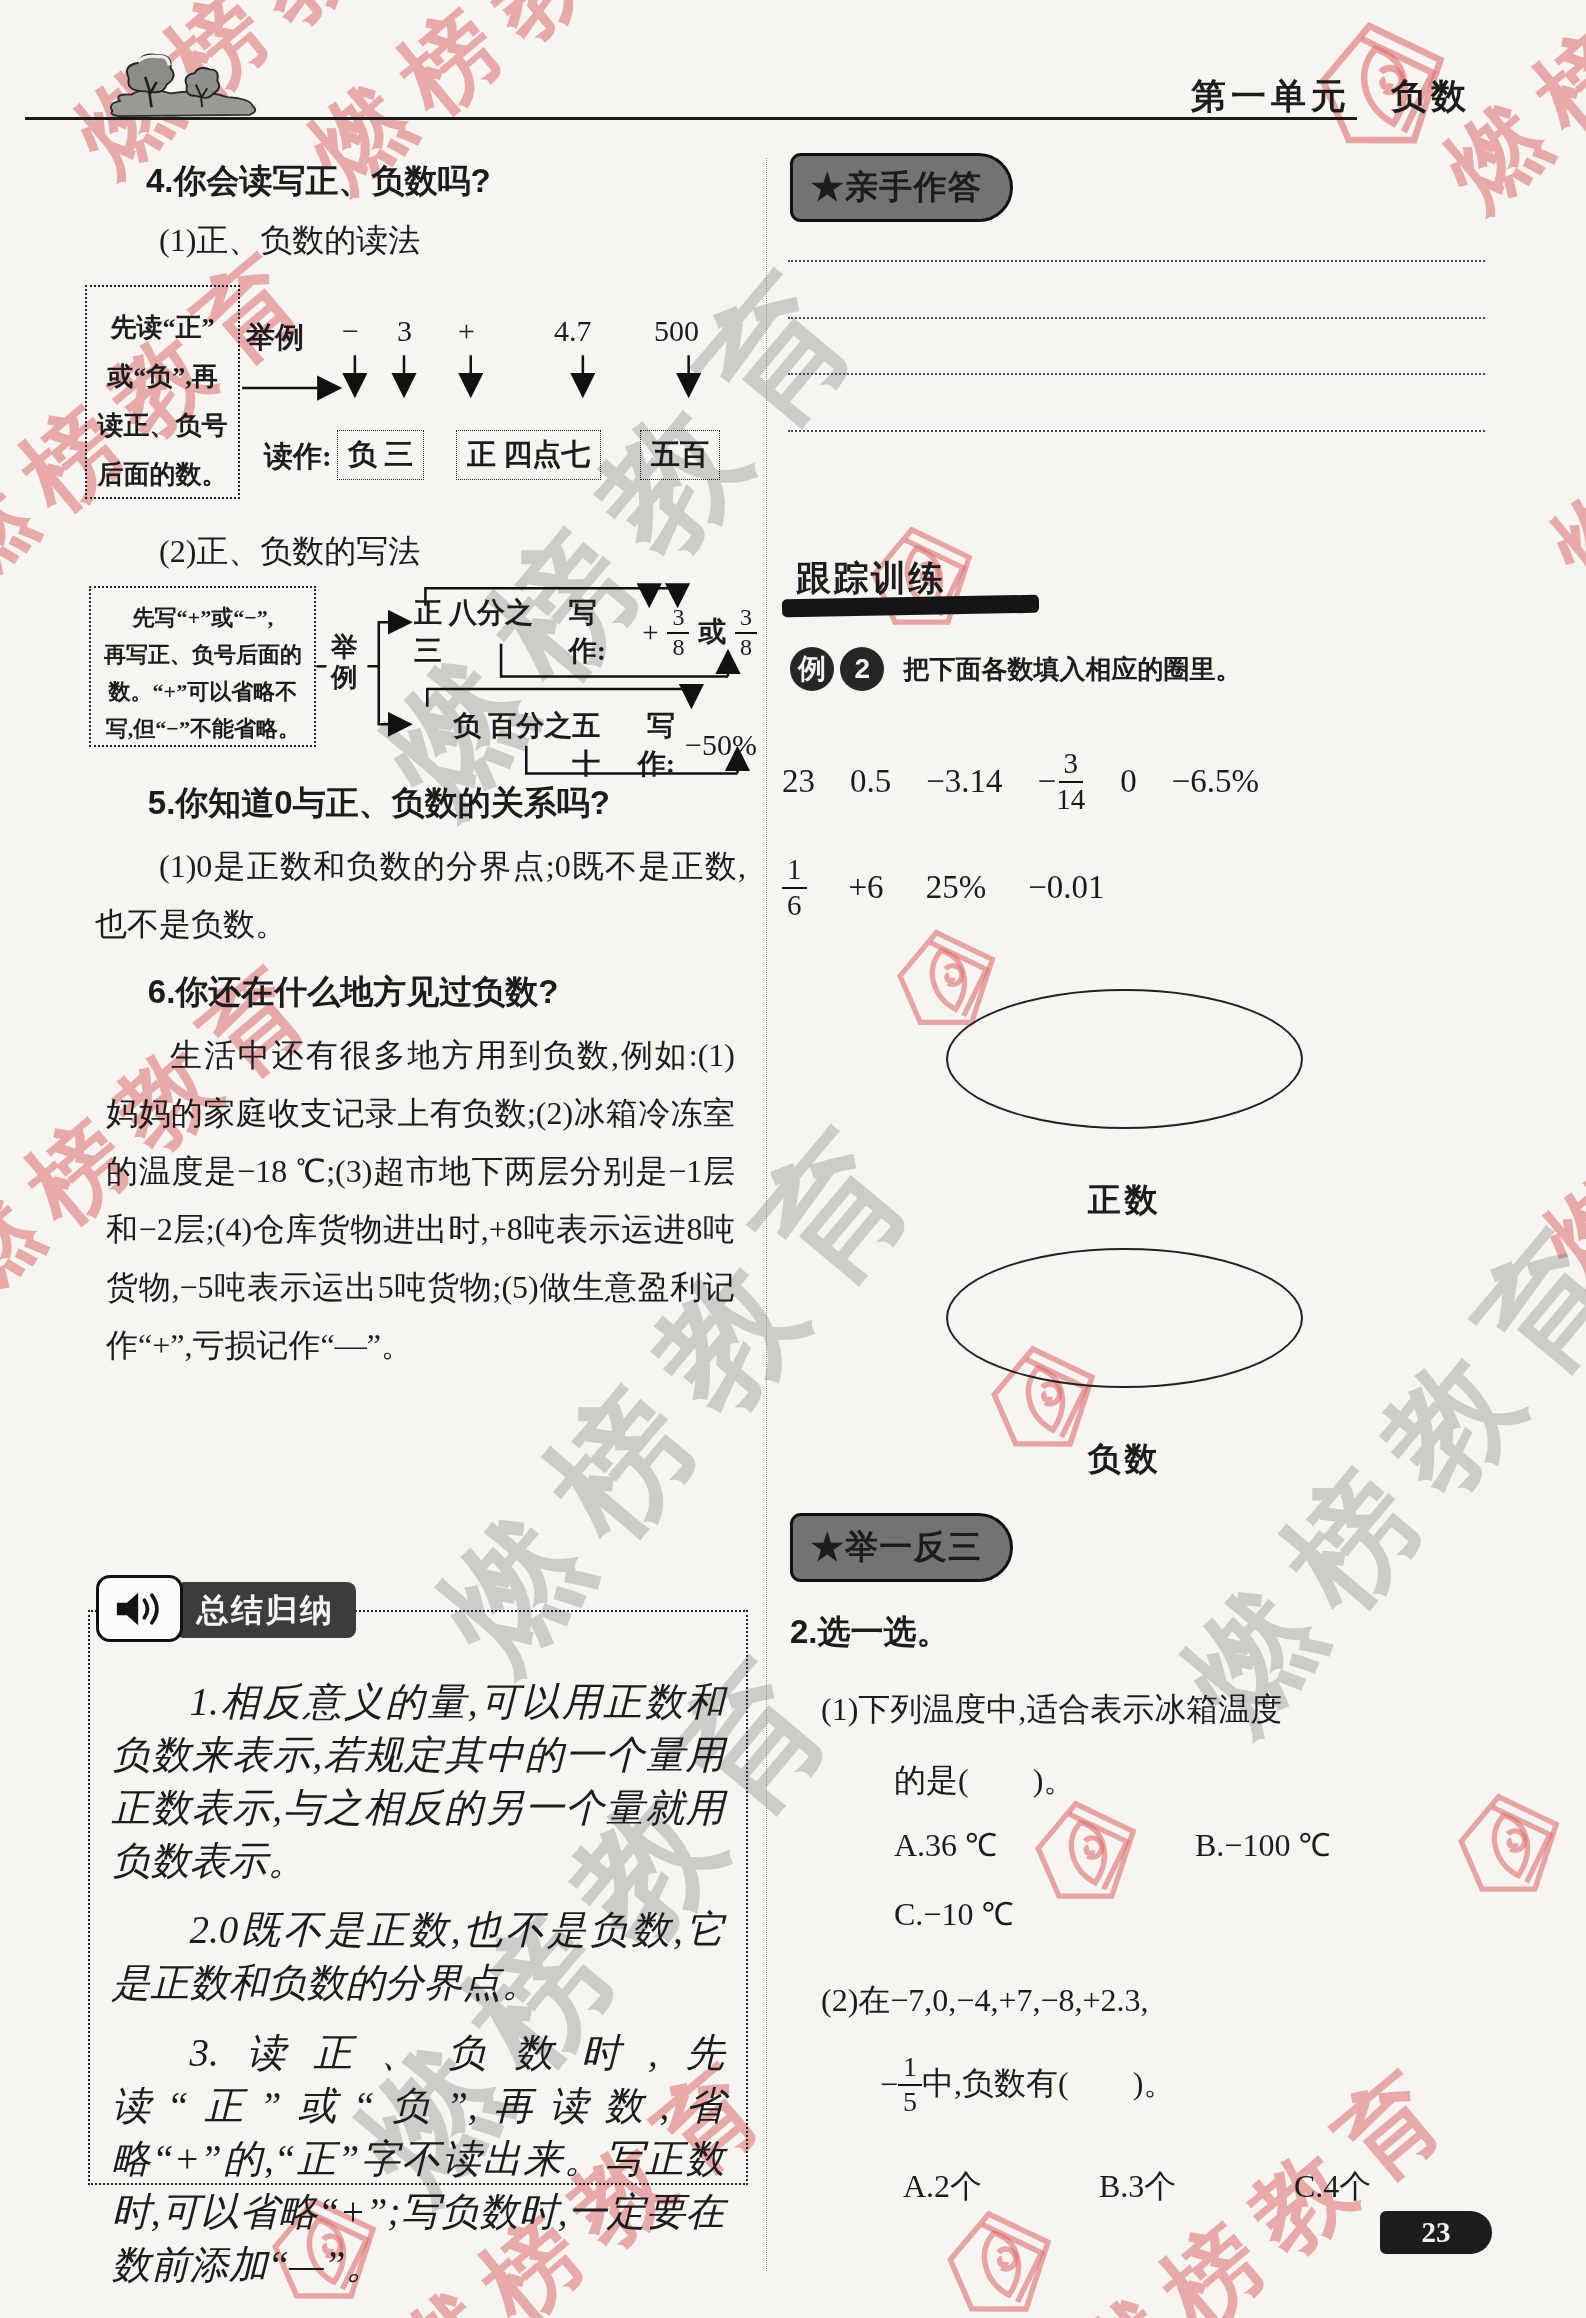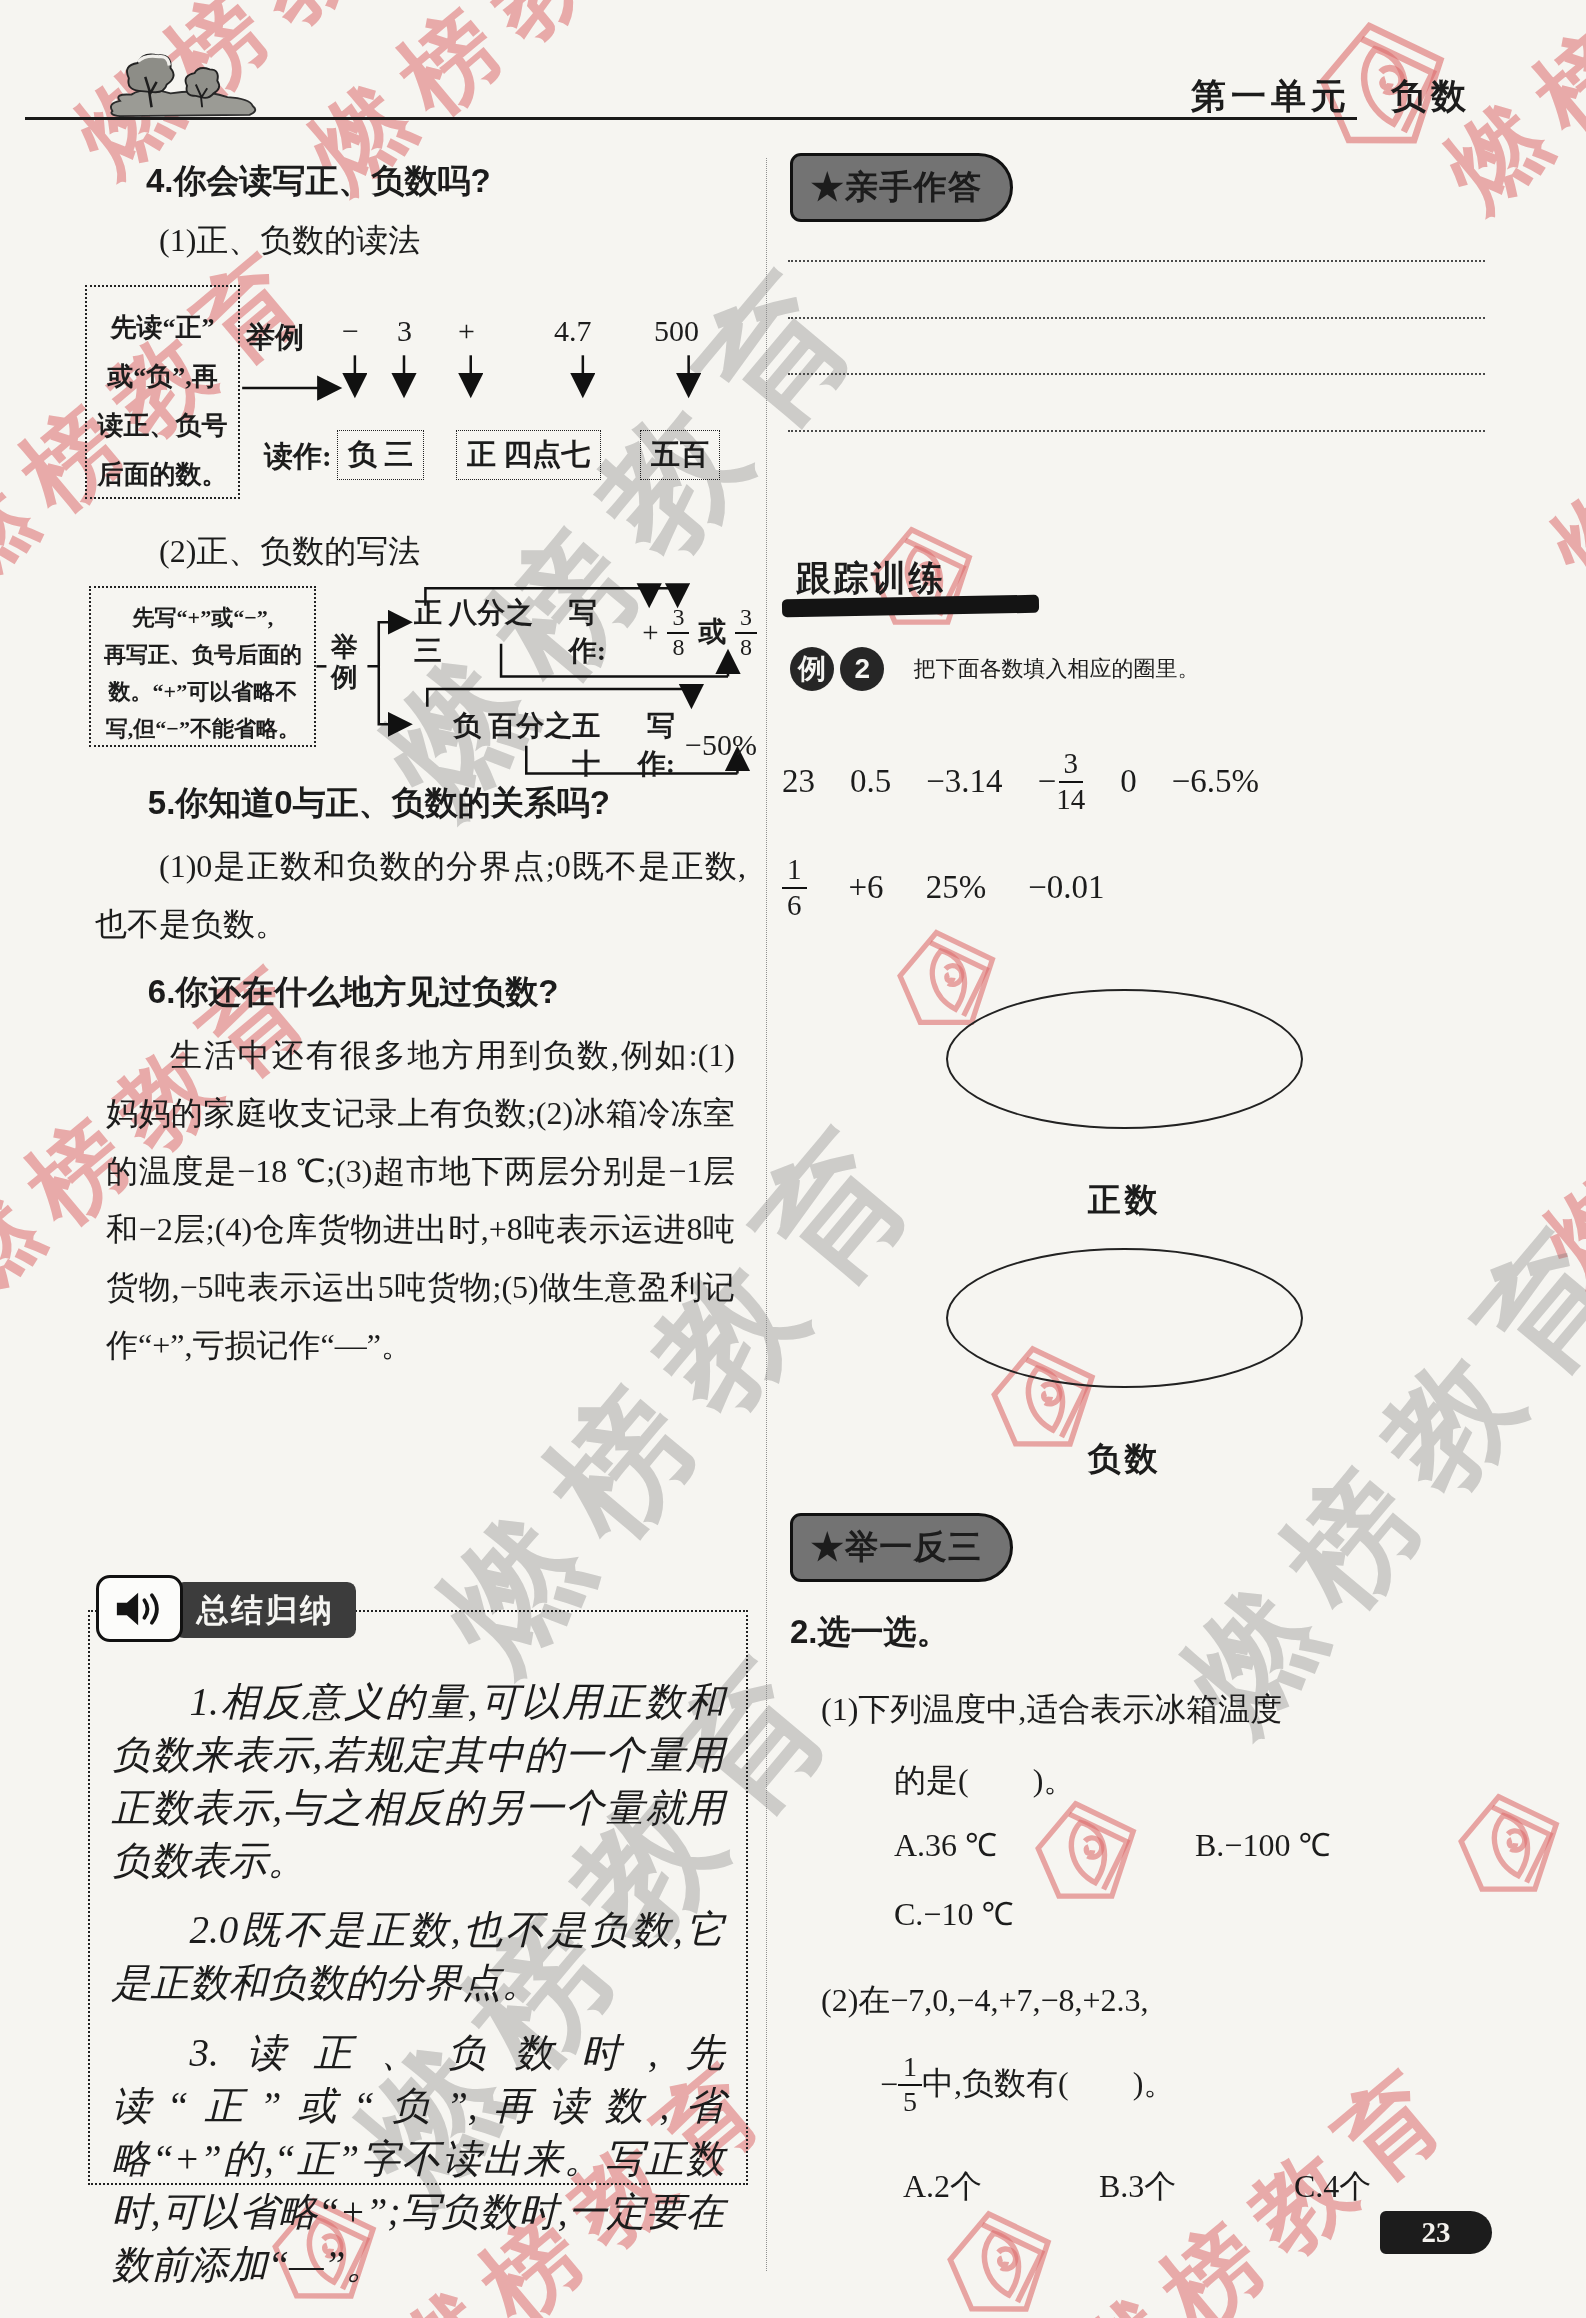--- a/index.html
+++ b/index.html
@@ -273,21 +273,21 @@
   <div class="dotline" style="top:317px;"></div>
   <div class="dotline" style="top:373px;"></div>
   <div class="dotline" style="top:430px;"></div>
 
   <div class="train-bar" style="left:782px;top:597px;width:257px;height:17.7px;transform:rotate(-1deg);"></div>
   <div class="abs train-txt" style="left:796px;top:555px;">跟踪训练</div>
 
   <div class="abs" style="left:790px;top:647px;display:flex;align-items:center;gap:6.3px;z-index:2;">
     <div class="exbadge">例</div>
     <div class="exbadge">2</div>
-    <div style="font-size:22px;margin-left:23px;">把下面各数填入相应的圈里。</div>
+    <div style="font-size:26px;margin-left:13px;font-weight:bold;">把下面各数填入相应的圈里。</div>
   </div>
 
   <div class="abs numrow" style="left:782px;top:747px;gap:35px;">
     <span>23</span>
     <span>0.5</span>
     <span>−3.14</span>
     <span style="display:inline-flex;align-items:center;">
       <span>−</span>
       <span class="frac" style="font-size:29px;">
         <span class="fn">3</span>

